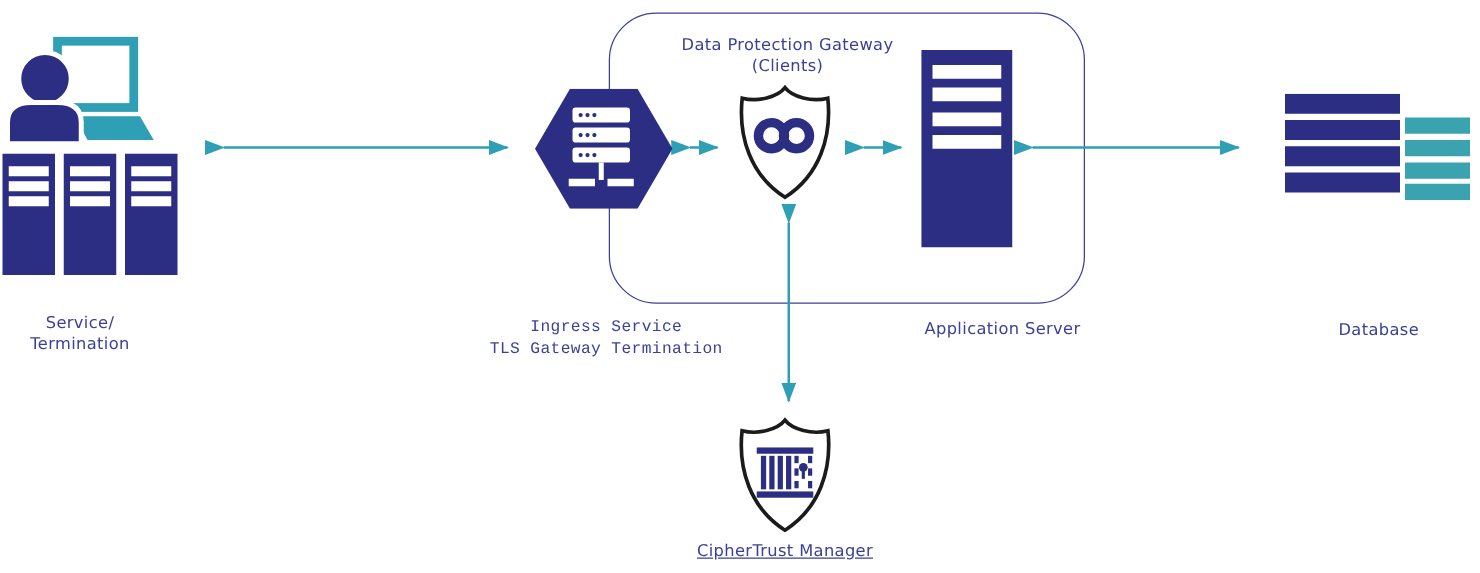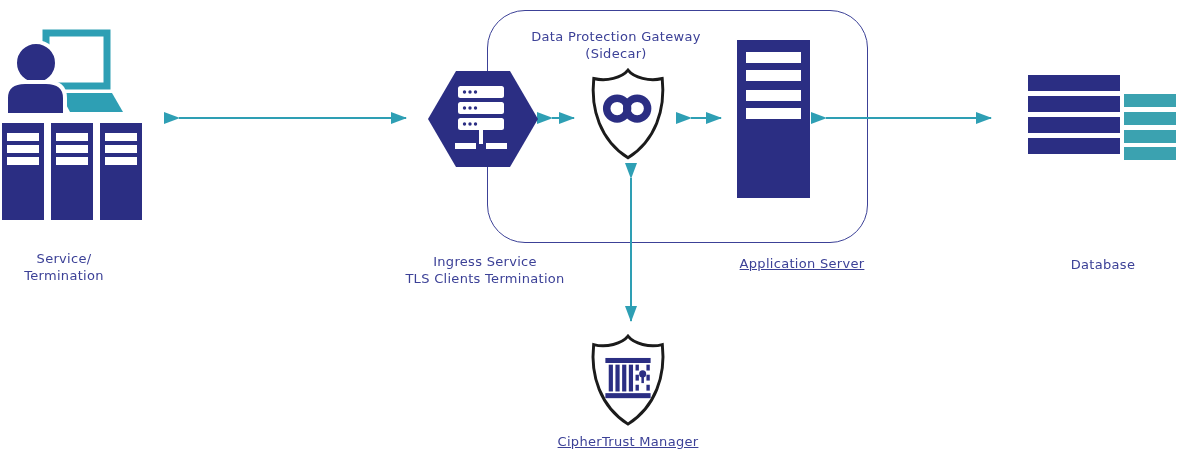--- a/index.html
+++ b/index.html
@@ -12,23 +12,23 @@
     border:1.6px solid #3C4197;border-radius:38px;background:transparent;
   }
   svg.layer{position:absolute;left:0;top:0;}
   .icon{position:absolute;}
   .label{
     position:absolute;color:#3C4197;font-size:13px;line-height:17px;
     text-align:center;letter-spacing:0.3px;white-space:nowrap;
   }
   .label span{display:block;}
   .lbl-clients{left:2px;top:250px;width:124px;}
-  .lbl-ingress{left:383px;top:253px;width:204px;}
-  .lbl-gateway{left:514px;top:28px;width:204px;}
-  .lbl-appserver{left:710px;top:255px;width:184px;text-decoration:underline;}
+  .lbl-ingress{left:383px;top:253px;width:204px;font-family:Liberation Mono, monospace;}
+  .lbl-gateway{left:528px;top:28px;width:204px;}
+  .lbl-appserver{left:710px;top:255px;width:184px;}
   .lbl-database{left:1041px;top:256px;width:124px;}
   .lbl-ciphertrust{left:526px;top:433px;width:204px;text-decoration:underline;}
 </style>
 </head>
 <body>
 
 <div class="canvas">
 
   <div class="gw-box"></div>
 
@@ -143,31 +143,31 @@
       <rect x="72" y="39" width="4" height="7" fill="#2B2E83"></rect>
       <rect x="72" y="51" width="4" height="7" fill="#2B2E83"></rect>
       <rect x="72" y="63" width="4" height="7" fill="#2B2E83"></rect>
       <circle cx="67.5" cy="50" r="4.2" fill="#2B2E83"></circle>
       <rect x="66" y="52" width="3" height="9" fill="#2B2E83"></rect>
     </g>
   </svg>
 
   <div class="label lbl-gateway">
     <span>Data Protection Gateway</span>
-    <span>(Sidecar)</span>
+    <span>(Clients)</span>
   </div>
 
   <div class="label lbl-clients">
     <span>Service/</span>
     <span>Termination</span>
   </div>
 
   <div class="label lbl-ingress">
     <span>Ingress Service</span>
-    <span>TLS Clients Termination</span>
+    <span>TLS Gateway Termination</span>
   </div>
 
   <div class="label lbl-appserver">
     <span>Application Server</span>
   </div>
 
   <div class="label lbl-database">
     <span>Database</span>
   </div>
 

